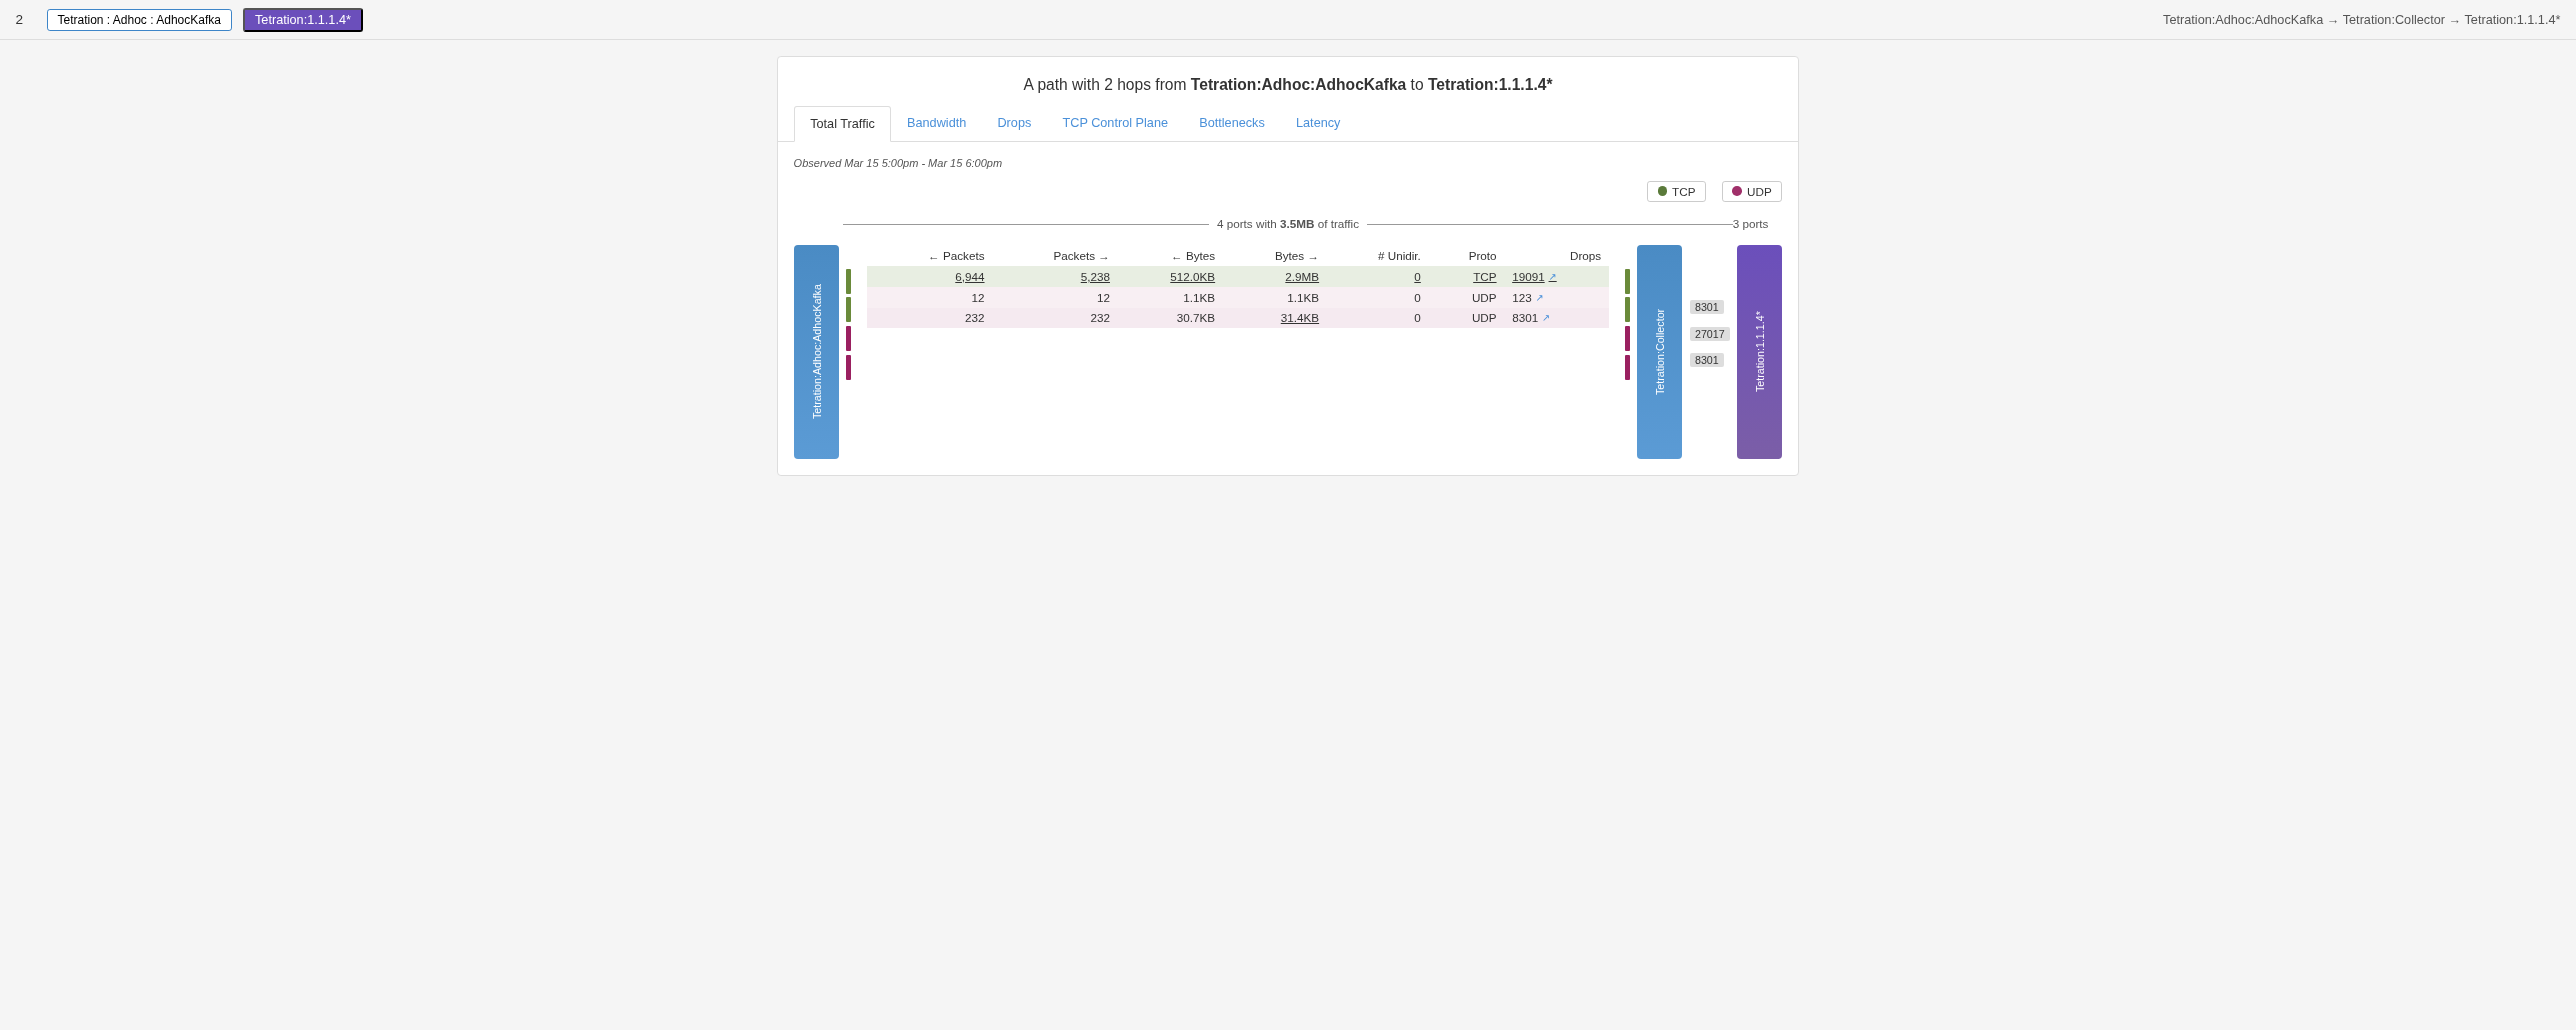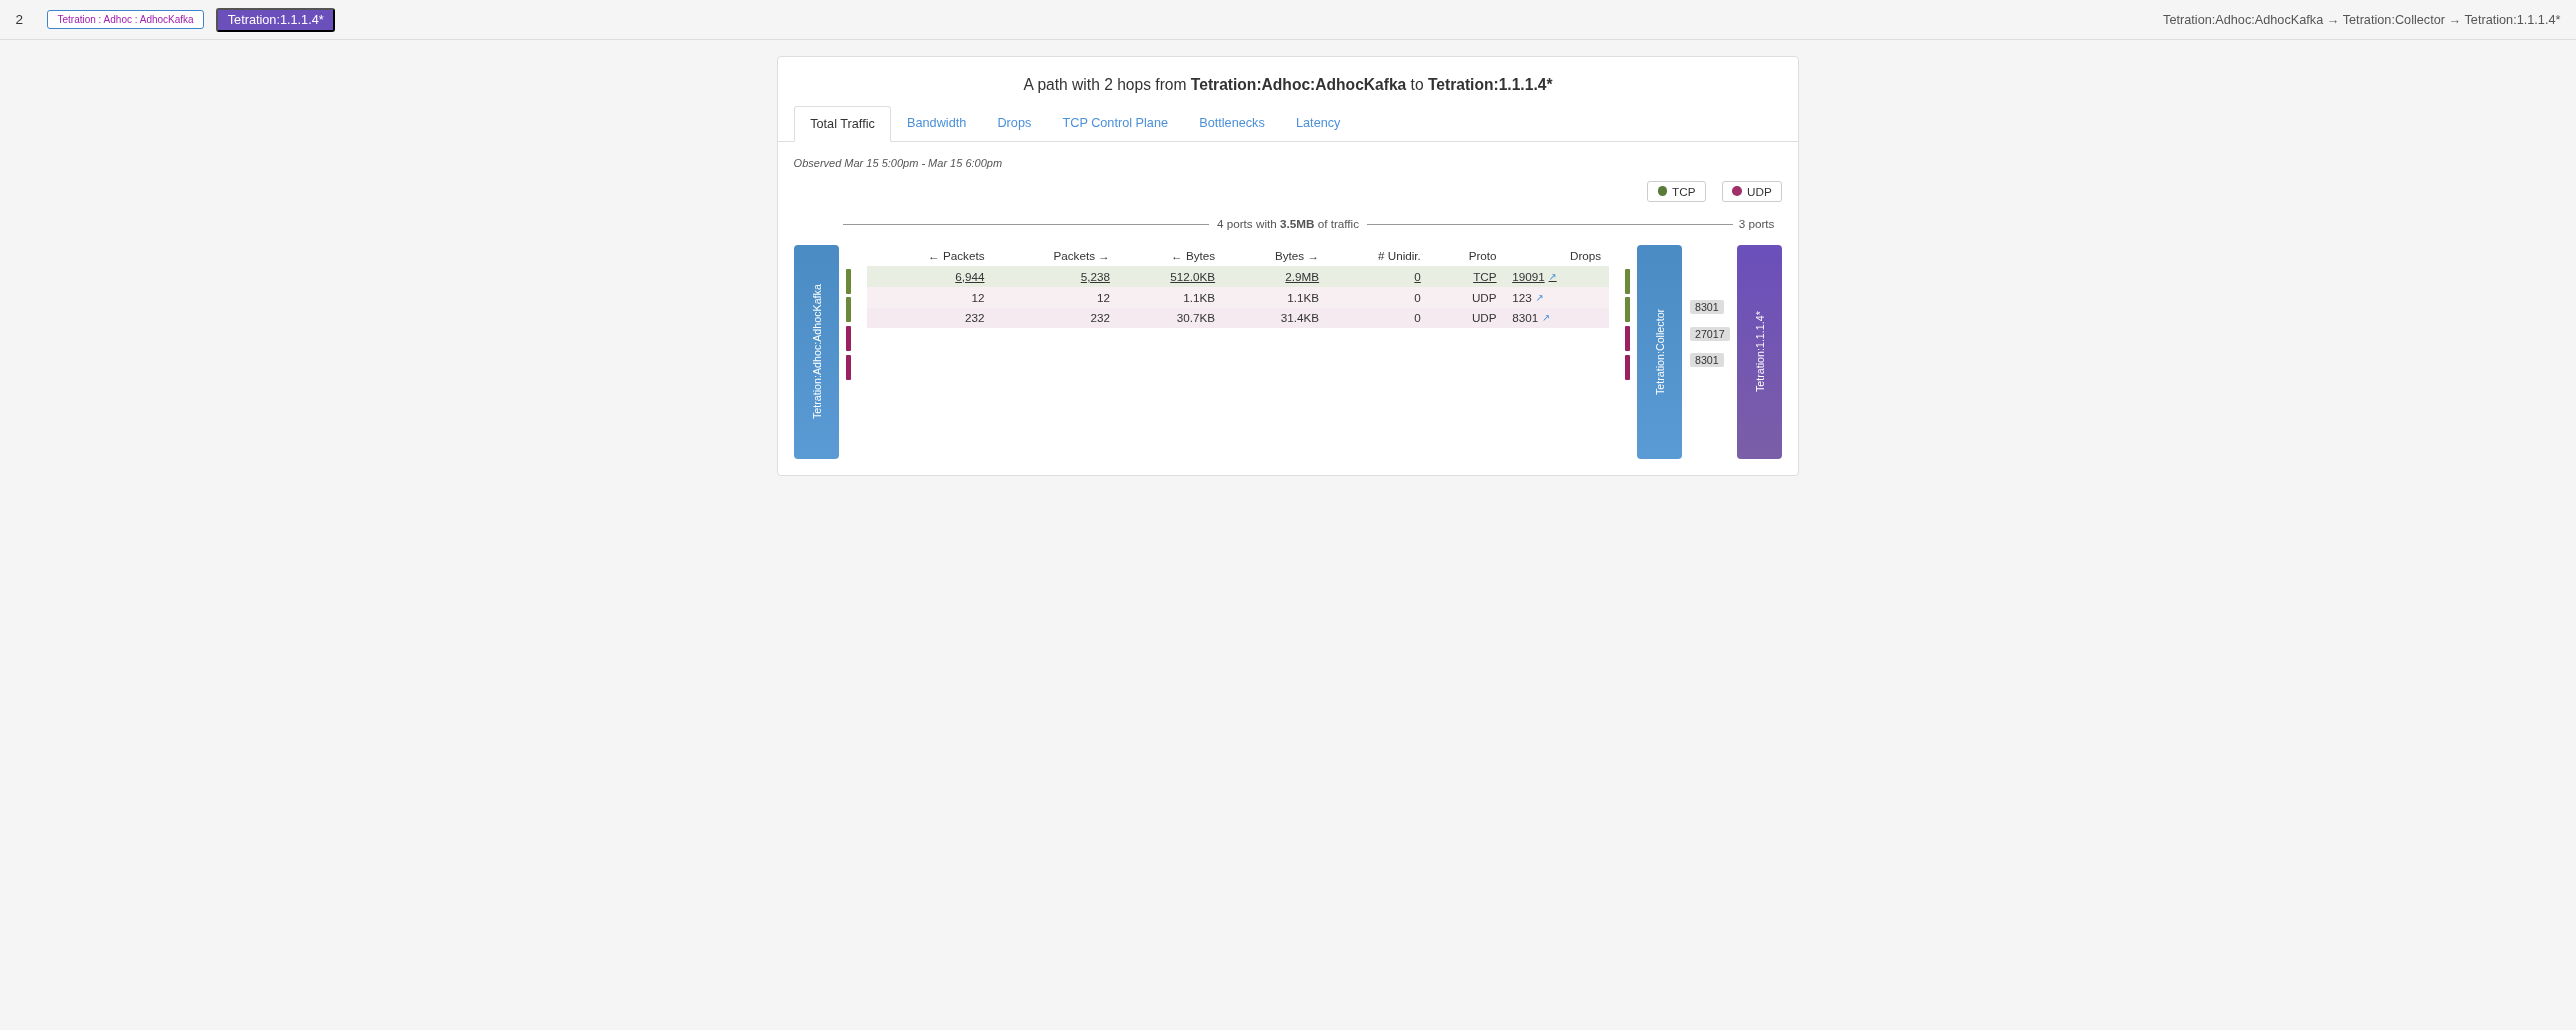--- a/index.html
+++ b/index.html
@@ -21,24 +21,24 @@
 
     .row-num {
       font-size: 13.6px;
       color: #333;
       min-width: 19.5px;
     }
 
     .tag-blue {
       border: 1.9px solid #3d85c8;
       background: white;
-      color: #a21caf;
+      color: #000000;
       padding: 2.9px 9.7px;
       border-radius: 2.9px;
-      font-size: 10px;
+      font-size: 12px;
       font-weight: 500;
     }
 
     .tag-purple {
       background: #6b4fbb;
       color: white;
       padding: 2.9px 9.7px;
       border-radius: 2.9px;
       font-size: 12.7px;
       font-weight: 500;
@@ -312,21 +312,21 @@
           <span class="legend-dot dot-udp"></span>
           <span>UDP</span>
         </div>
       </div>
 
       <div style="position:relative; margin-bottom: 15px; display:flex; align-items:center; justify-content:center;">
         <div style="position:absolute; left:49px; right:49px; top:50%; height:1px; background:#999;"></div>
         <span style="background:white; padding:0 7.8px; position:relative; font-size:11.7px; color:#555;">
           4 ports with <strong>3.5MB</strong> of traffic
         </span>
-        <span style="position:absolute; right:8px; font-size:11.7px; color:#555;">3 ports</span>
+        <span style="position:absolute; right:14px; font-size:11.7px; color:#555;">3 ports</span>
       </div>
 
       <div class="outer-layout">
 
         <div class="node-left">
           <span>Tetration:Adhoc:AdhocKafka</span>
         </div>
 
         <div class="left-bars-col">
           <div class="left-bar-item bar-green" style="height:25px; margin-bottom:3.9px;"></div>
@@ -364,21 +364,21 @@
                   <td style="text-align: right; padding: 3.9px 7.8px;">1.1KB</td>
                   <td style="text-align: right; padding: 3.9px 7.8px;">1.1KB</td>
                   <td style="text-align: right; padding: 3.9px 7.8px;">0</td>
                   <td style="text-align: right; padding: 3.9px 7.8px;">UDP</td>
                   <td style="text-align: right; padding: 3.9px 7.8px;">123 <span style="color:#4a90d9;font-size:9.7px;cursor:pointer;">↗</span></td>
                 </tr>
                 <tr style="background: rgba(160, 48, 106, 0.1);">
                   <td style="text-align: right; padding: 3.9px 7.8px;">232</td>
                   <td style="text-align: right; padding: 3.9px 7.8px;">232</td>
                   <td style="text-align: right; padding: 3.9px 7.8px;">30.7KB</td>
-                  <td style="text-align: right; padding: 3.9px 7.8px;">31.4KB</td>
+                  <td style="text-align: right; padding: 3.9px 7.8px; text-decoration: underline;">31.4KB</td>
                   <td style="text-align: right; padding: 3.9px 7.8px;">0</td>
                   <td style="text-align: right; padding: 3.9px 7.8px;">UDP</td>
                   <td style="text-align: right; padding: 3.9px 7.8px;">8301 <span style="color:#4a90d9;font-size:9.7px;cursor:pointer;">↗</span></td>
                 </tr>
               </tbody>
           </table>
         </div>
 
         <div class="right-connector">
           <div class="right-bar-item bar-green" style="height:25px; margin-bottom:3.9px;"></div>

